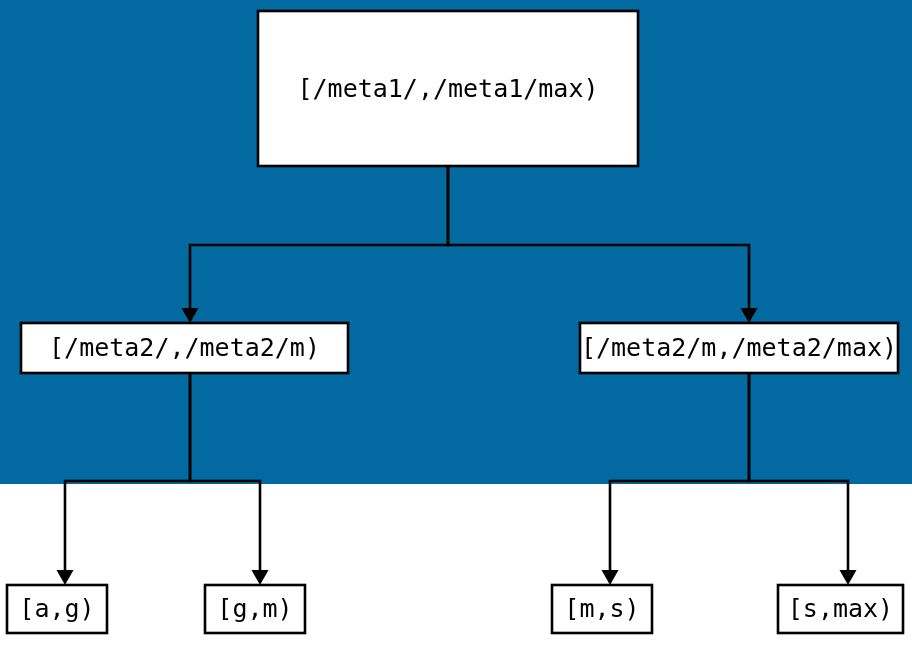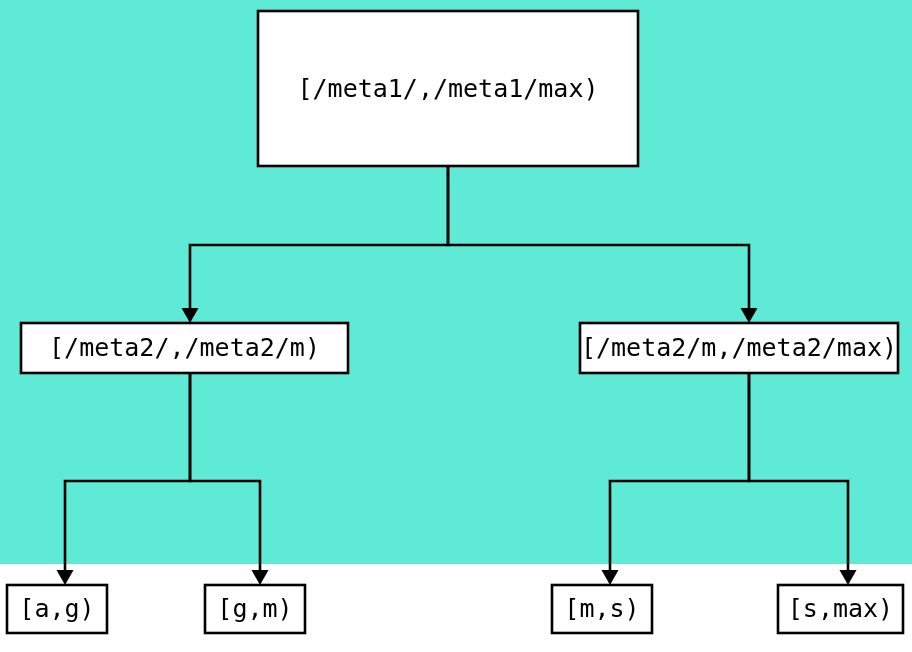--- a/index.html
+++ b/index.html
@@ -10,22 +10,22 @@
   }
   body {
     width: 912px;
     height: 652px;
     overflow: hidden;
     font-family: "DejaVu Sans Mono", "Liberation Mono", monospace;
   }
   #diagram-root {
     position: relative;
     width: 912px;
-    height: 564px;
-    background: #5eead4;
+    height: 484px;
+    background: #0369a1;
   }
   svg.tree-canvas {
     display: block;
     width: 912px;
     height: 652px;
   }
   .node-box {
     fill: #ffffff;
     stroke: #000000;
     stroke-width: 2.6;

